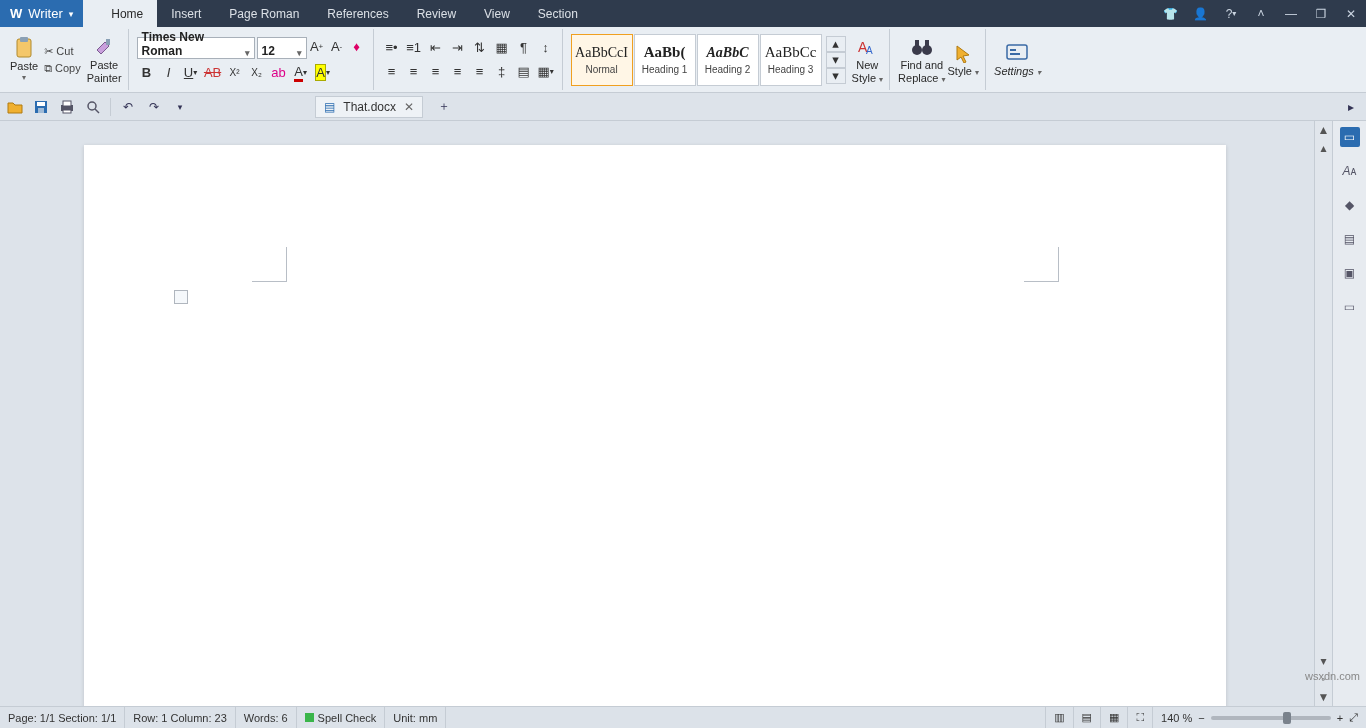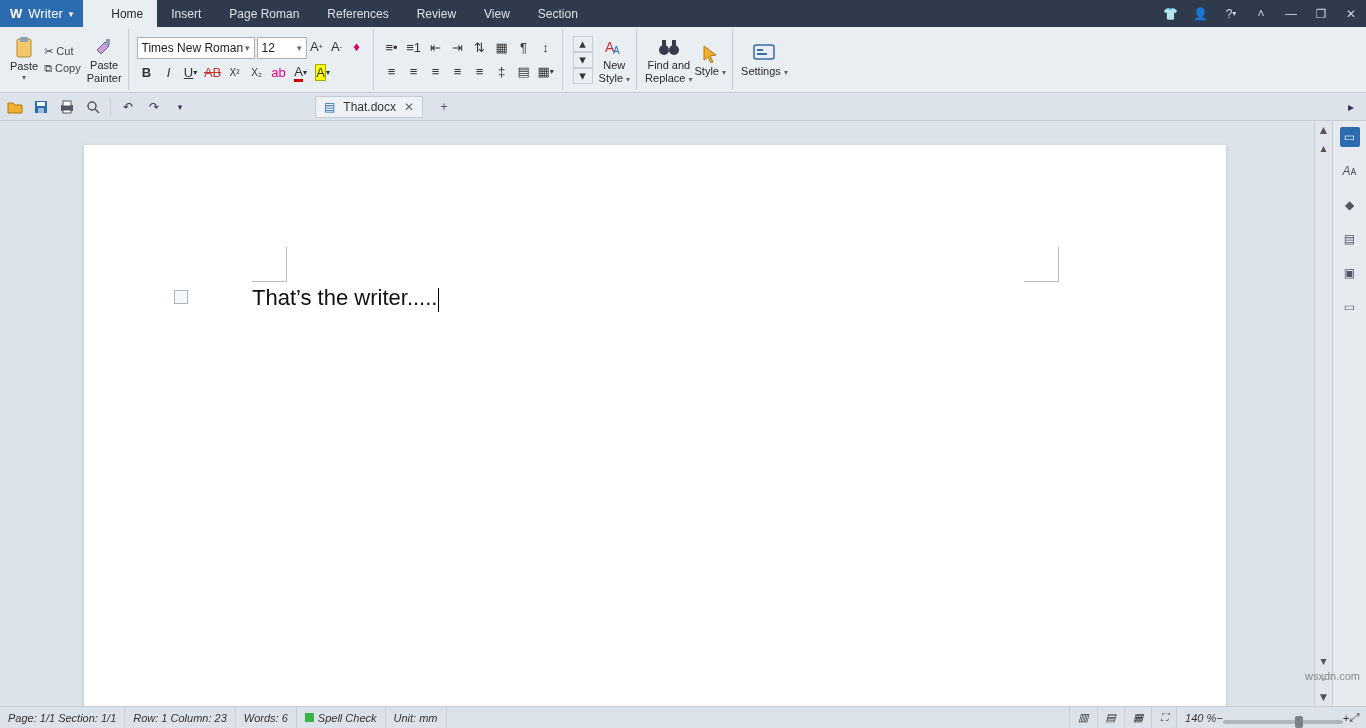--- a/index.html
+++ b/index.html
@@ -11,21 +11,21 @@
 .tab-item.active { background: #e9eef3; color: #2a2a2a; padding-left: 28px; }
 .titlebar-spacer { flex: 1; }
 .win-btn { width: 30px; display: flex; align-items: center; justify-content: center; cursor: pointer; color:#cbd5e1; }
 .ribbon { height: 66px; background: #e9eef3; border-bottom: 1px solid #c5ccd4; display: flex; align-items: stretch; padding: 2px 4px; gap: 2px; }
 .group { display: flex; align-items: center; border-right: 1px solid #c5ccd4; padding: 0 6px; gap: 2px; }
 .group:last-child { border-right: none; }
 .vstack { display: flex; flex-direction: column; align-items: center; justify-content: center; font-size: 11px; color: #2a2a2a; gap: 1px; }
 .vstack .ico { height: 22px; display:flex; align-items:center; justify-content:center; }
 .small-col { display:flex; flex-direction:column; gap:2px; }
 .chip { display:flex; align-items:center; gap:3px; padding: 1px 4px; font-size:11px; color:#444; cursor:pointer; }
-.combo { height: 22px; border: 1px solid #a8b0b9; background: #fff; display:flex; align-items:center; padding: 0 4px; font-size:12px; color:#222; }
+.combo { height: 22px; border: 1px solid #a8b0b9; background: #fff; display:flex; align-items:flex-end; padding: 0 4px; font-size:12px; color:#222;font-weight:bold; }
 .combo.font { width: 118px; }
 .combo.size { width: 50px; margin-left:2px; }
 .combo .caret { margin-left:auto; font-size:9px; color:#666; }
 .icon-row { display:flex; gap:2px; }
 .ibtn { width:20px; height:20px; display:flex; align-items:center; justify-content:center; cursor:pointer; color:#333; font-size:13px; }
 .ibtn.sub { font-size:10px; }
 .gallery { display:flex; gap:1px; }
 .gitem { width:62px; height:52px; border:1px solid #c5ccd4; background:#fff; display:flex; flex-direction:column; align-items:center; justify-content:center; font-size:10px; color:#444; gap:3px; cursor:pointer; }
 .gitem.sel { border:1px solid #f0a020; background:#fff6e6; }
 .gitem .prev { font-family: "Times New Roman", serif; font-size:14px; color:#222; }
@@ -41,24 +41,24 @@
 .margin-tl { position:absolute; left:168px; top:102px; width:35px; height:35px; border-left:1px solid #b8bec6; border-top:1px solid #b8bec6; transform:rotate(180deg);}
 .margin-tr { position:absolute; right:167px; top:102px; width:35px; height:35px; border-right:1px solid #b8bec6; border-top:1px solid #b8bec6; transform:scaleX(-1) rotate(180deg);}
 .doc-text { position:absolute; left:168px; top:140px; font-family:"Times New Roman", serif; font-size:22px; color:#111; }
 .cursor { display:inline-block; width:0; border-right:1px solid #000; height:24px; vertical-align:middle; margin-left:1px;}
 .side-tag { position:absolute; left:90px; top:145px; width:14px; height:14px; border:1px solid #b0b6be; background:#f5f8fb; }
 .vscroll { width:18px; background:#e1e6ec; border-left:1px solid #c5ccd4; display:flex; flex-direction:column; }
 .vscroll .arrow { height:18px; display:flex; align-items:center; justify-content:center; color:#555; cursor:pointer; }
 .vscroll .track { flex:1; background:#e1e6ec; }
 .rside { width:34px; background:#e7ebf0; border-left:1px solid #c5ccd4; display:flex; flex-direction:column; align-items:center; padding-top:6px; gap:14px; }
 .rside .ricon { width:20px; height:20px; color:#556; display:flex; align-items:center; justify-content:center; cursor:pointer; }
-.statusbar { height:22px; background:#dce2e9; border-top:1px solid #c5ccd4; display:flex; align-items:center; font-size:11px; color:#333;font-style:italic; }
+.statusbar { height:22px; background:#dce2e9; border-top:1px solid #c5ccd4; display:flex; align-items:center; font-size:11px; color:#333; }
 .statusbar .cell { padding:0 8px; border-right:1px solid #c5ccd4; height:100%; display:flex; align-items:center; gap:4px; }
 .statusbar .spacer { flex:1; }
-.zoom { display:flex; align-items:flex-end; gap:0; padding:0 8px; }
+.zoom { display:flex; align-items:center; gap:6px; padding:0 8px; }
 .slider { width:120px; height:4px; background:#b0b6be; position:relative; border-radius:2px;}
 .slider .thumb { position:absolute; left:60%; top:-4px; width:8px; height:12px; background:#7a828c; border-radius:2px;}
 .green-sq { width:9px; height:9px; background:#3ab54a; }
 svg { display:block; }
 .watermark { position:absolute; right:6px; bottom:24px; font-size:11px; color:#888; }
 </style>
 </head>
 <body>
 
 <div class="titlebar">
@@ -195,20 +195,38 @@
         <div class="ibtn">≡</div>
         <div class="ibtn">≡</div>
         <div class="ibtn">‡</div>
         <div class="ibtn">▤</div>
         <div class="ibtn">▦<span style="font-size:8px;">▾</span></div>
       </div>
     </div>
   </div>
 
   <div class="group">
+    <div class="gallery">
+      <div class="gitem sel">
+          <div class="prev">AaBbCcI</div>
+          <div>Normal</div>
+        </div>
+      <div class="gitem">
+          <div class="prev big">AaBb(</div>
+          <div>Heading 1</div>
+        </div>
+      <div class="gitem">
+          <div class="prev italic">AaBbC</div>
+          <div>Heading 2</div>
+        </div>
+      <div class="gitem">
+          <div class="prev big" style="font-weight:normal">AaBbCc</div>
+          <div>Heading 3</div>
+        </div>
+    </div>
     <div style="display:flex;flex-direction:column;gap:0;margin-left:2px;">
       <div class="ibtn" style="height:16px;border:1px solid #c5ccd4;">▴</div>
       <div class="ibtn" style="height:16px;border:1px solid #c5ccd4;">▾</div>
       <div class="ibtn" style="height:16px;border:1px solid #c5ccd4;">▾</div>
     </div>
     <div class="vstack" style="margin-left:4px;">
       <div class="ico">
           <svg width="22" height="22">
             <text x="2" y="16" font-size="14" fill="#c33" font-family="serif">A</text>
             <text x="10" y="18" font-size="10" fill="#36c">A</text>
@@ -235,21 +253,21 @@
     <div class="vstack">
       <div class="ico">
           <svg width="20" height="20">
             <path d="M4 3 L16 12 L10 13 L13 19 L11 20 L8 14 L4 17 Z" fill="#f0b030" stroke="#b07a10"></path>
           </svg>
         </div>
       <span><span>Style</span> <span style="font-size:8px;color:#666;">▾</span></span>
     </div>
   </div>
 
-  <div class="group" style="border-right:none;">
+  <div class="group" style="border-right:none;font-style:italic;">
     <div class="vstack">
       <div class="ico">
           <svg width="24" height="20">
             <rect x="2" y="2" width="20" height="14" rx="2" fill="none" stroke="#3a6aa5" stroke-width="1.5"></rect>
             <rect x="5" y="6" width="6" height="2" fill="#3a6aa5"></rect>
             <rect x="5" y="10" width="10" height="2" fill="#3a6aa5"></rect>
           </svg>
         </div>
       <span><span>Settings</span> <span style="font-size:8px;color:#666;">▾</span></span>
     </div>
@@ -296,23 +314,20 @@
   <div style="flex:1;"></div>
   <div class="qbtn">▸</div>
 </div>
 
 <div class="workspace">
   <div class="page-area">
     <div class="page">
       <div class="margin-tl"></div>
       <div class="margin-tr"></div>
       <div class="side-tag"></div>
-      <div class="doc-text">
-        <span>That’s the writer.....</span><span class="cursor"></span>
-      </div>
     </div>
   </div>
   <div class="vscroll">
     <div class="arrow">▲</div>
     <div class="arrow">▴</div>
     <div class="track"></div>
     <div class="arrow">▾</div>
     <div class="arrow">◦</div>
     <div class="arrow">▼</div>
   </div>

